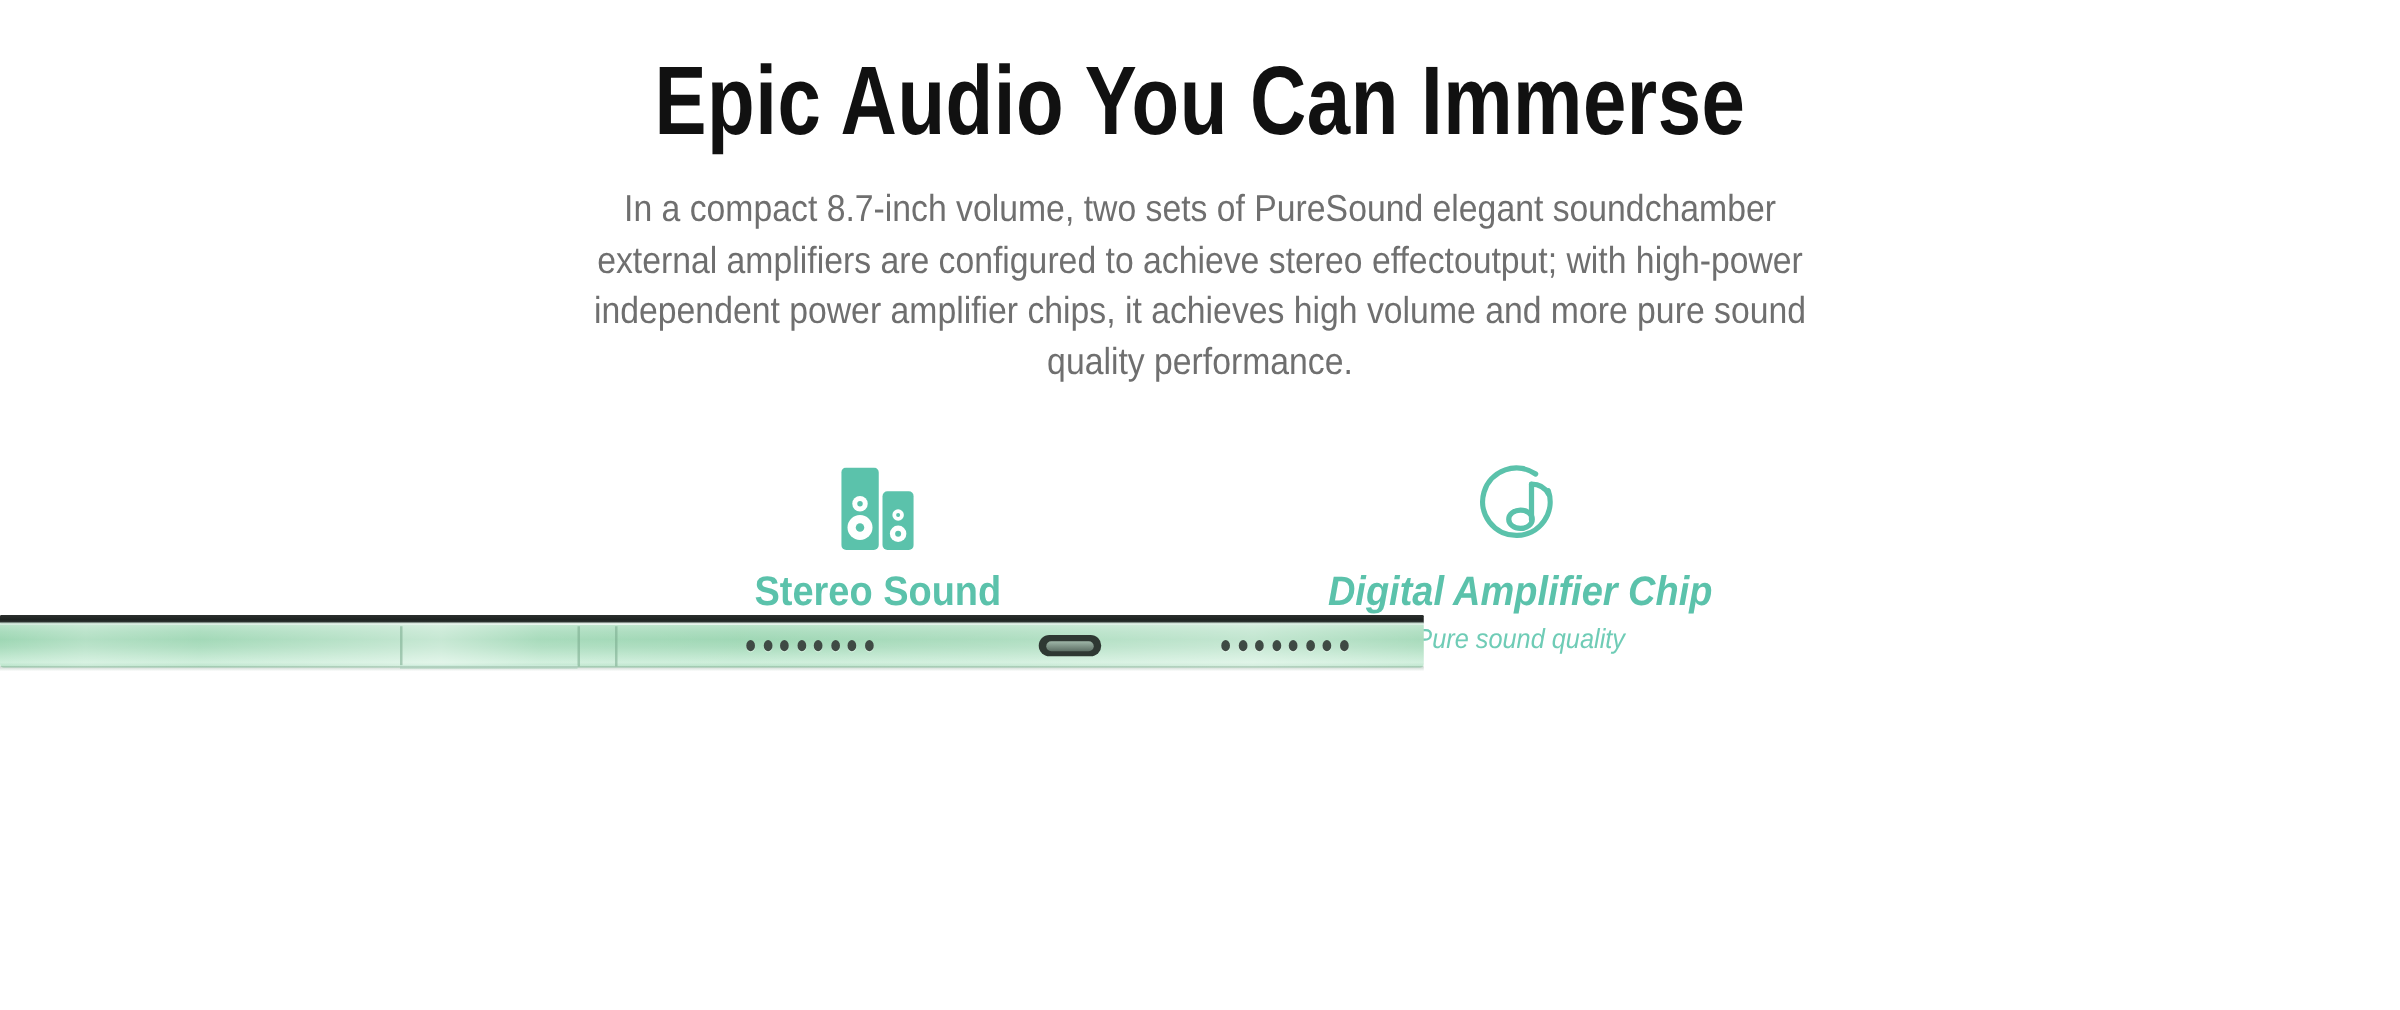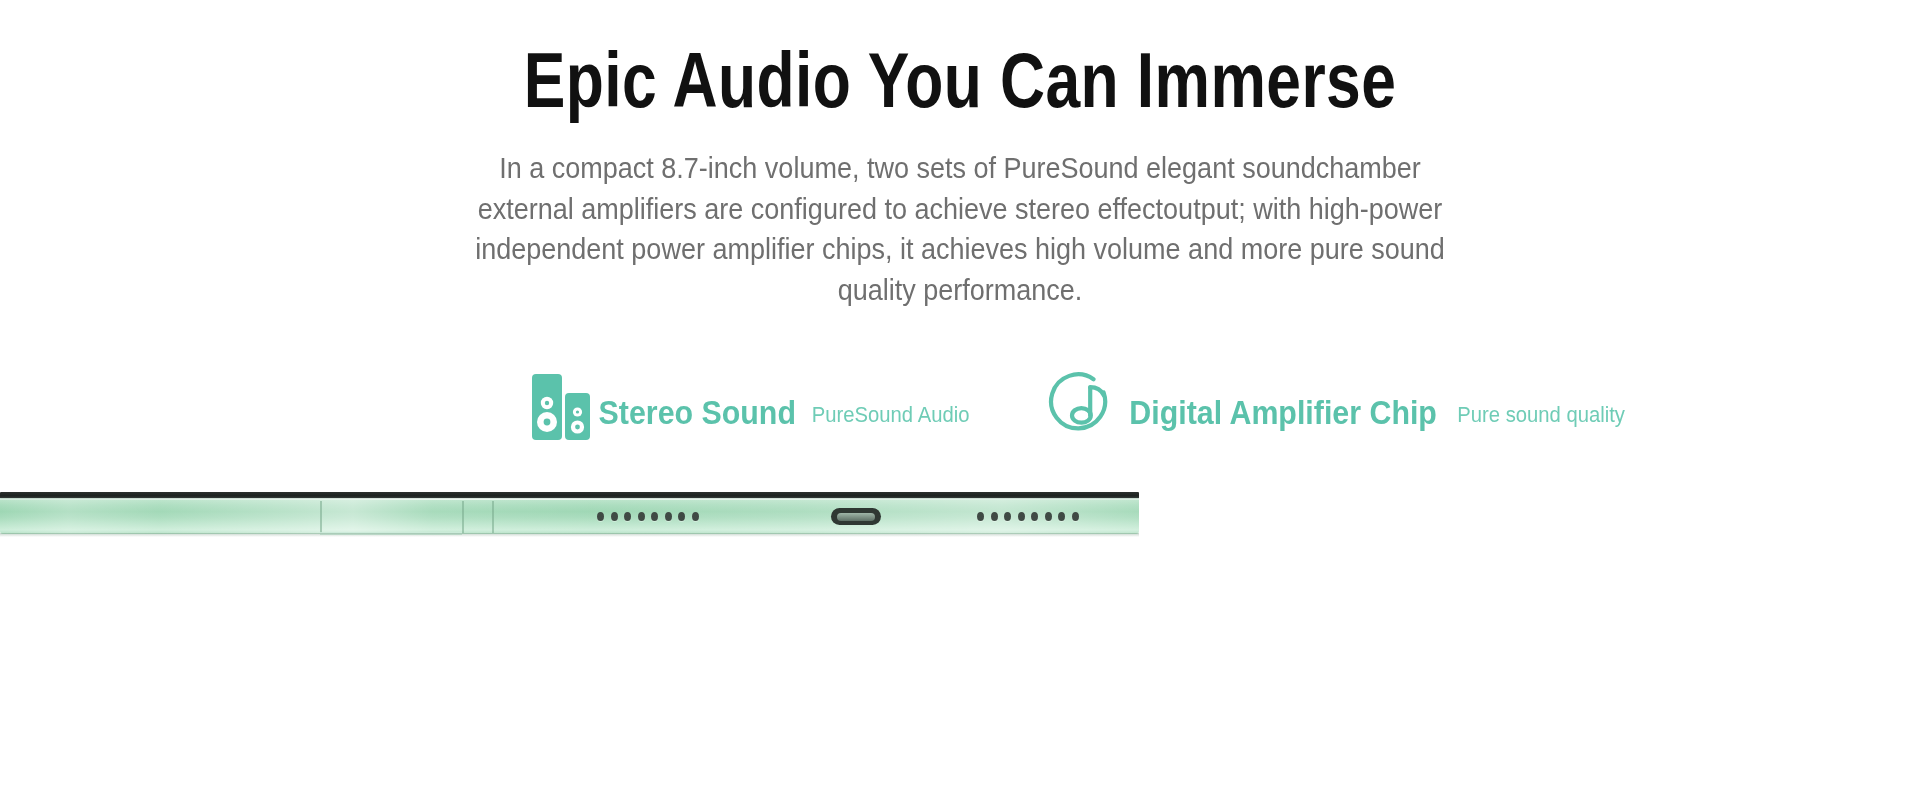--- a/index.html
+++ b/index.html
@@ -66,21 +66,21 @@
     left:0;
     width:1920px;
     display:flex;
     justify-content:center;
     align-items:flex-start;
     gap:172px;
     padding-left:0;
   }
   .feature{
     display:flex;
-    flex-direction:row;
+    flex-direction:column;
     align-items:center;
     width:340px;
   }
   .feature-icon{
     height:70px;
     display:flex;
     align-items:flex-end;
     justify-content:center;
     margin-bottom:14px;
   }
@@ -97,21 +97,21 @@
     font-family:"Liberation Sans", sans-serif;
     font-size:22px;
     line-height:28px;
     font-weight:400;
     color:#6fccb6;
     margin-top:6px;
     white-space:nowrap;
     transform:scaleX(0.92);
   }
   .feature--left{ transform:translateX(-2px); }
-  .feature--right{ transform:translateX(0px); }
+  .feature--right{ transform:translateX(0px);font-style:italic; }
 
   
   .product{
     position:absolute;
     left:0px;
     top:492px;
     width:1140px;
     height:58px;
   }
   

